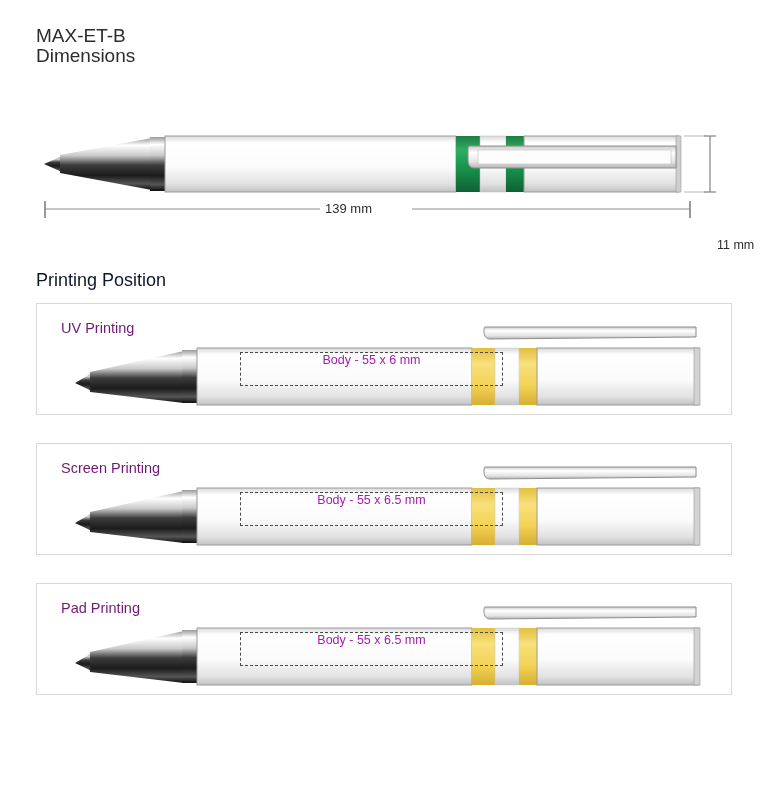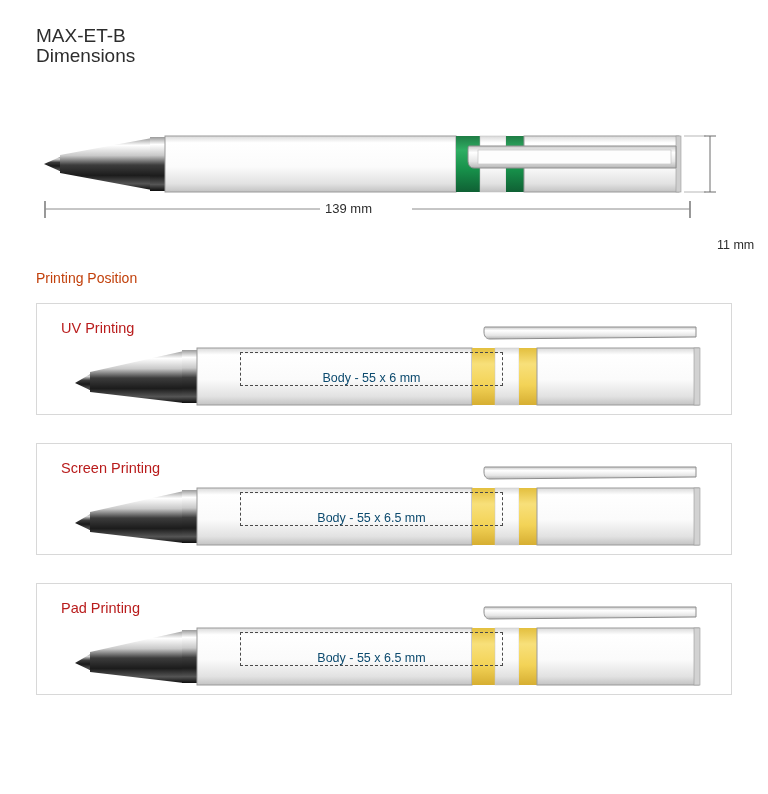--- a/index.html
+++ b/index.html
@@ -35,49 +35,49 @@
     height: 120px;
   }
 
   .label-small {
     font-size: 12.5px;
     color: #2d2d2d;
   }
 
   .section-title {
     position: absolute;
-    font-size: 14px;
-    color: #c2410c;
+    font-size: 18px;
+    color: #0f172a;
   }
 
   .panel {
     position: absolute;
     left: 36px;
     width: 696px;
     border: 1px solid #d8d8d8;
     box-sizing: border-box;
     background: #fff;
   }
   .panel-title {
     position: absolute;
     left: 24px;
     top: 16px;
     font-size: 14.5px;
-    color: #b91c1c;
+    color: #701a75;
   }
 
   .print-box {
     position: absolute;
     border: 1px dashed #4a4a4a;
     box-sizing: border-box;
     display: flex;
-    align-items: flex-end;
+    align-items: flex-start;
     justify-content: center;
     font-size: 12.5px;
-    color: #0c4a6e;
+    color: #a21caf;
     background: transparent;
   }
 
   svg { display: block; }
 </style>
 </head>
 <body>
 
 <div class="header">
   <div>MAX-ET-B</div>

